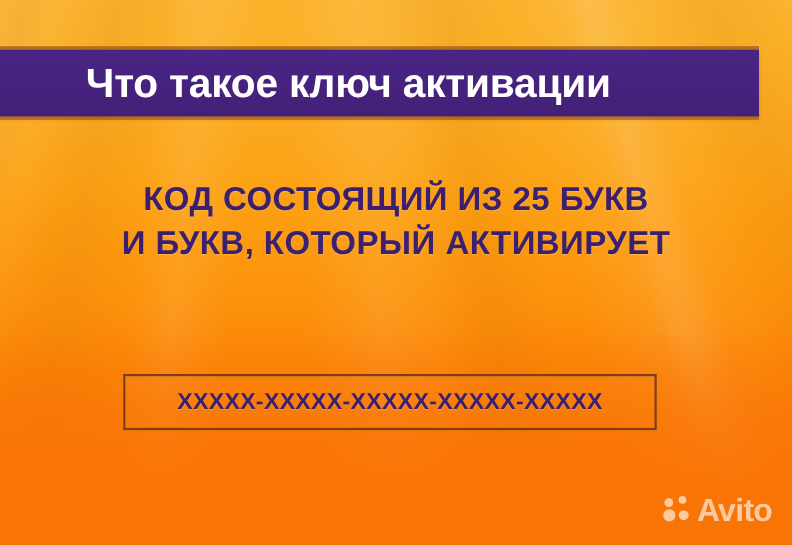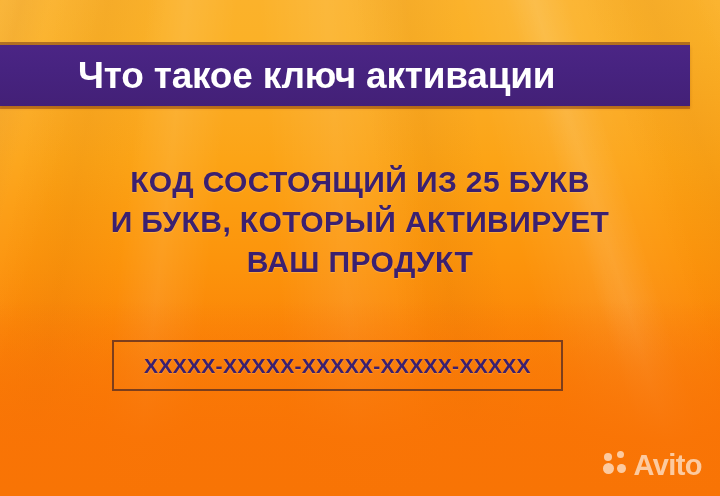--- a/index.html
+++ b/index.html
@@ -119,21 +119,21 @@
     line-height: 40px;
     white-space: nowrap;
     text-shadow: 0 1px 1px rgba(255,215,150,.35);
   }
 
   
   .key-box {
     position: absolute;
     left: 112px;
     top: 340px;
-    width: 451px;
+    width: 485px;
     height: 51px;
     border: 2px solid #7c3e1c;
     box-sizing: border-box;
     display: flex;
     align-items: center;
     justify-content: center;
     z-index: 3;
     background: rgba(255,150,40,.06);
   }
   .key-text {
@@ -199,21 +199,20 @@
 
   <div class="bottomfade"></div>
 
   <div class="title-band">
     <div class="title-text">Что такое ключ активации</div>
   </div>
 
   <div class="body-block">
     <div class="body-line">КОД СОСТОЯЩИЙ ИЗ 25 БУКВ</div>
     <div class="body-line">И БУКВ, КОТОРЫЙ АКТИВИРУЕТ</div>
-    <div class="body-line">ВАШ ПРОДУКТ</div>
   </div>
 
   <div class="key-box">
     <div class="key-text">XXXXX-XXXXX-XXXXX-XXXXX-XXXXX</div>
   </div>
 
   <div class="watermark">
     <span class="wm-logo">
       <i class="d1"></i>
       <i class="d2"></i>

